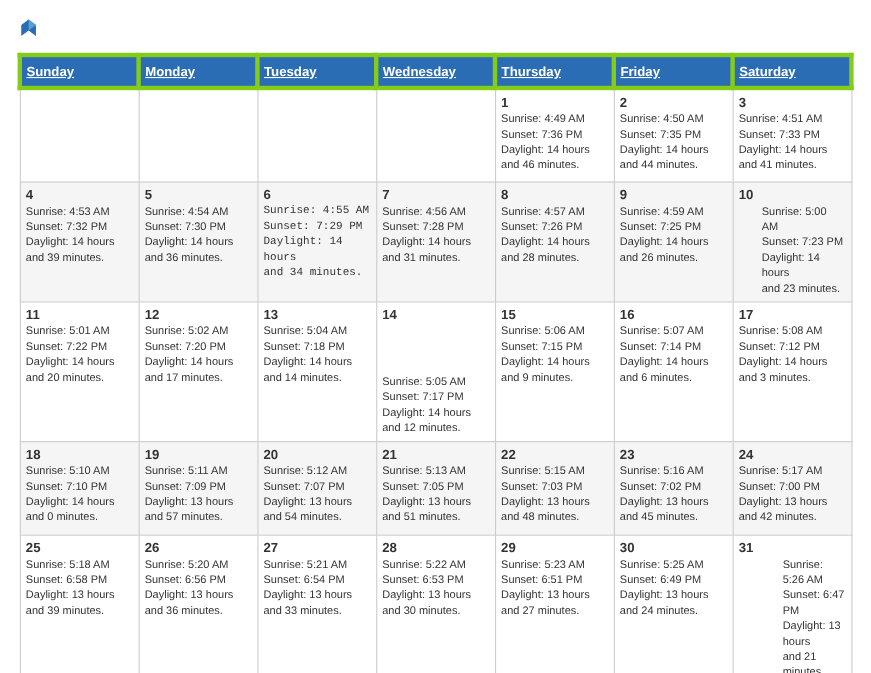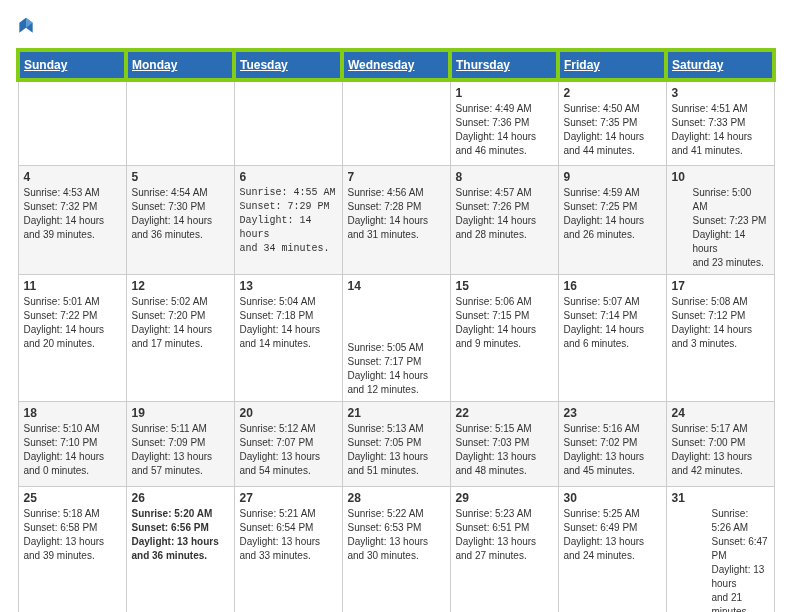--- a/index.html
+++ b/index.html
@@ -293,21 +293,21 @@
       <tr>
         <td>
           <div class="day-number">25</div>
           <div class="day-info" style="white-space: pre-line;">Sunrise: 5:18 AM
 Sunset: 6:58 PM
 Daylight: 13 hours
 and 39 minutes.</div>
         </td>
         <td>
           <div class="day-number">26</div>
-          <div class="day-info" style="white-space: pre-line; font-weight: bold;">Sunrise: 5:20 AM
+          <div class="day-info" style="white-space: pre-line;">Sunrise: 5:20 AM
 Sunset: 6:56 PM
 Daylight: 13 hours
 and 36 minutes.</div>
         </td>
         <td>
           <div class="day-number">27</div>
           <div class="day-info" style="white-space: pre-line;">Sunrise: 5:21 AM
 Sunset: 6:54 PM
 Daylight: 13 hours
 and 33 minutes.</div>

